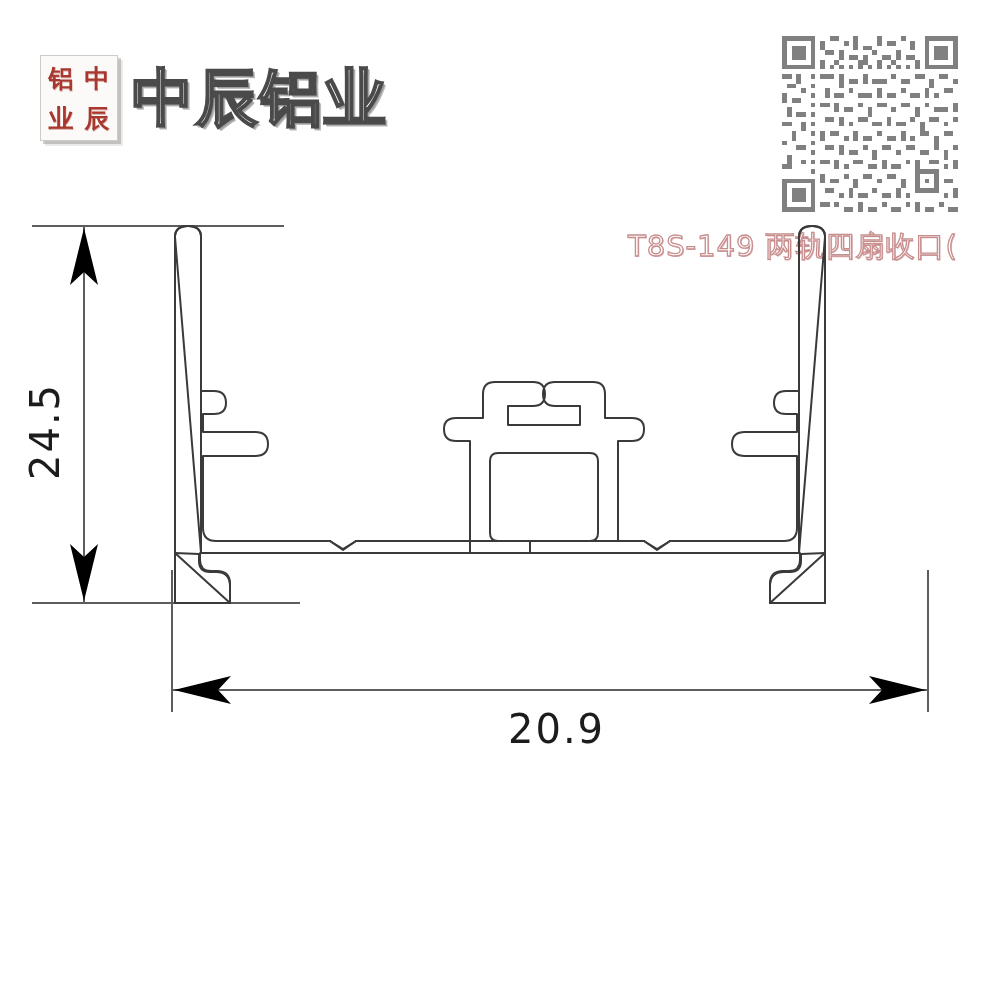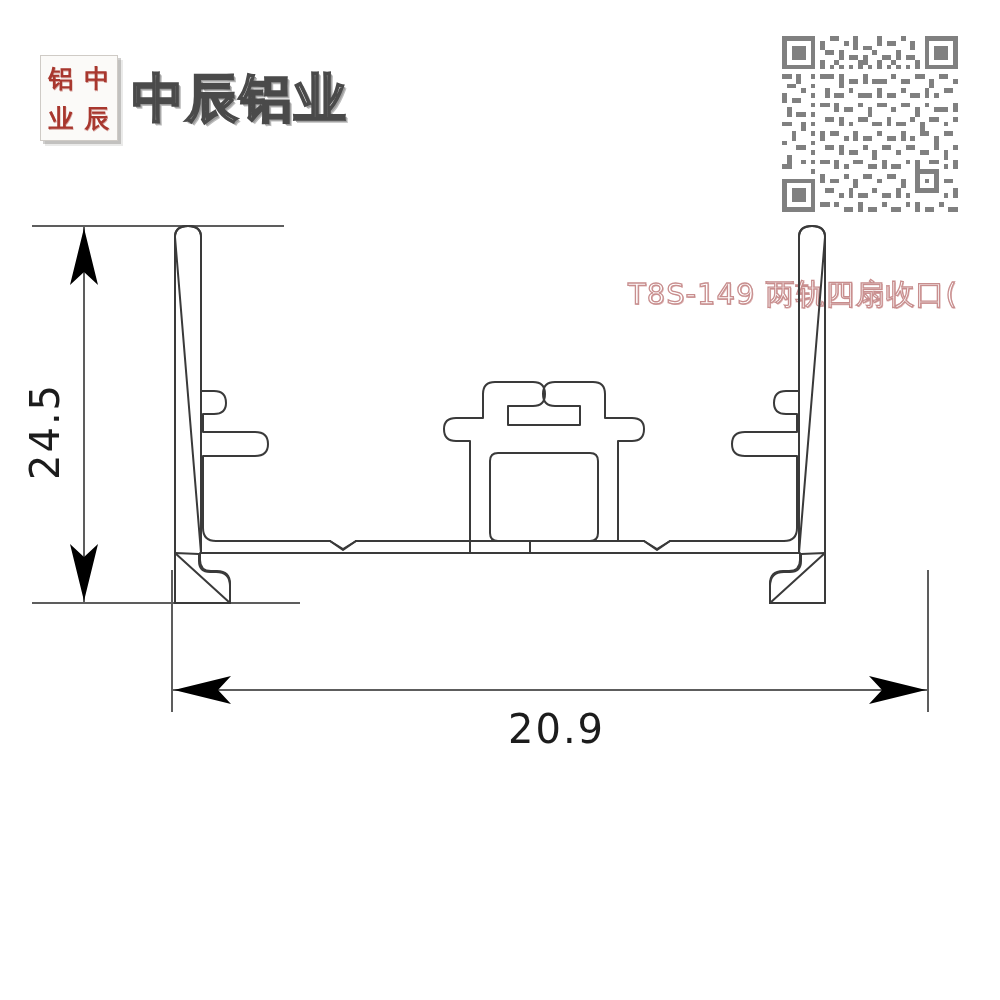--- a/index.html
+++ b/index.html
@@ -53,21 +53,21 @@
     color: #a8372e;
     font-family: "DejaVu Serif", "Liberation Serif", serif;
     font-weight: bold;
     font-size: 25px;
     line-height: 1;
     letter-spacing: 0;
     text-shadow: 0.5px 0.5px 0 rgba(168,55,46,0.45);
   }
   .brand-name {
     font-family: "DejaVu Sans", "Liberation Sans", sans-serif;
-    font-size: 52px;
+    font-size: 62px;
     font-weight: bold;
     line-height: 1;
     color: #ffffff;
     -webkit-text-stroke: 2px #4a4a4a;
     text-shadow:
       2px 2px 0 #9b9b9b,
       3px 3px 0 #bdbdbd;
     letter-spacing: 2px;
     white-space: nowrap;
   }
@@ -88,21 +88,20 @@
     left: 628px;
     top: 232px;
     font-family: "DejaVu Sans", "Liberation Sans", sans-serif;
     font-size: 29px;
     line-height: 1;
     color: #ffffff;
     -webkit-text-stroke: 1.3px #c88e8e;
     text-shadow: 1px 1px 0 #e0b8b8;
     white-space: nowrap;
     letter-spacing: 1px;
-    margin-top: 48px;
   }
 
   
   .dim-text {
     position: absolute;
     font-family: "DejaVu Sans", "Liberation Sans", sans-serif;
     color: #1c1c1c;
     white-space: nowrap;
   }
   .dim-v {

